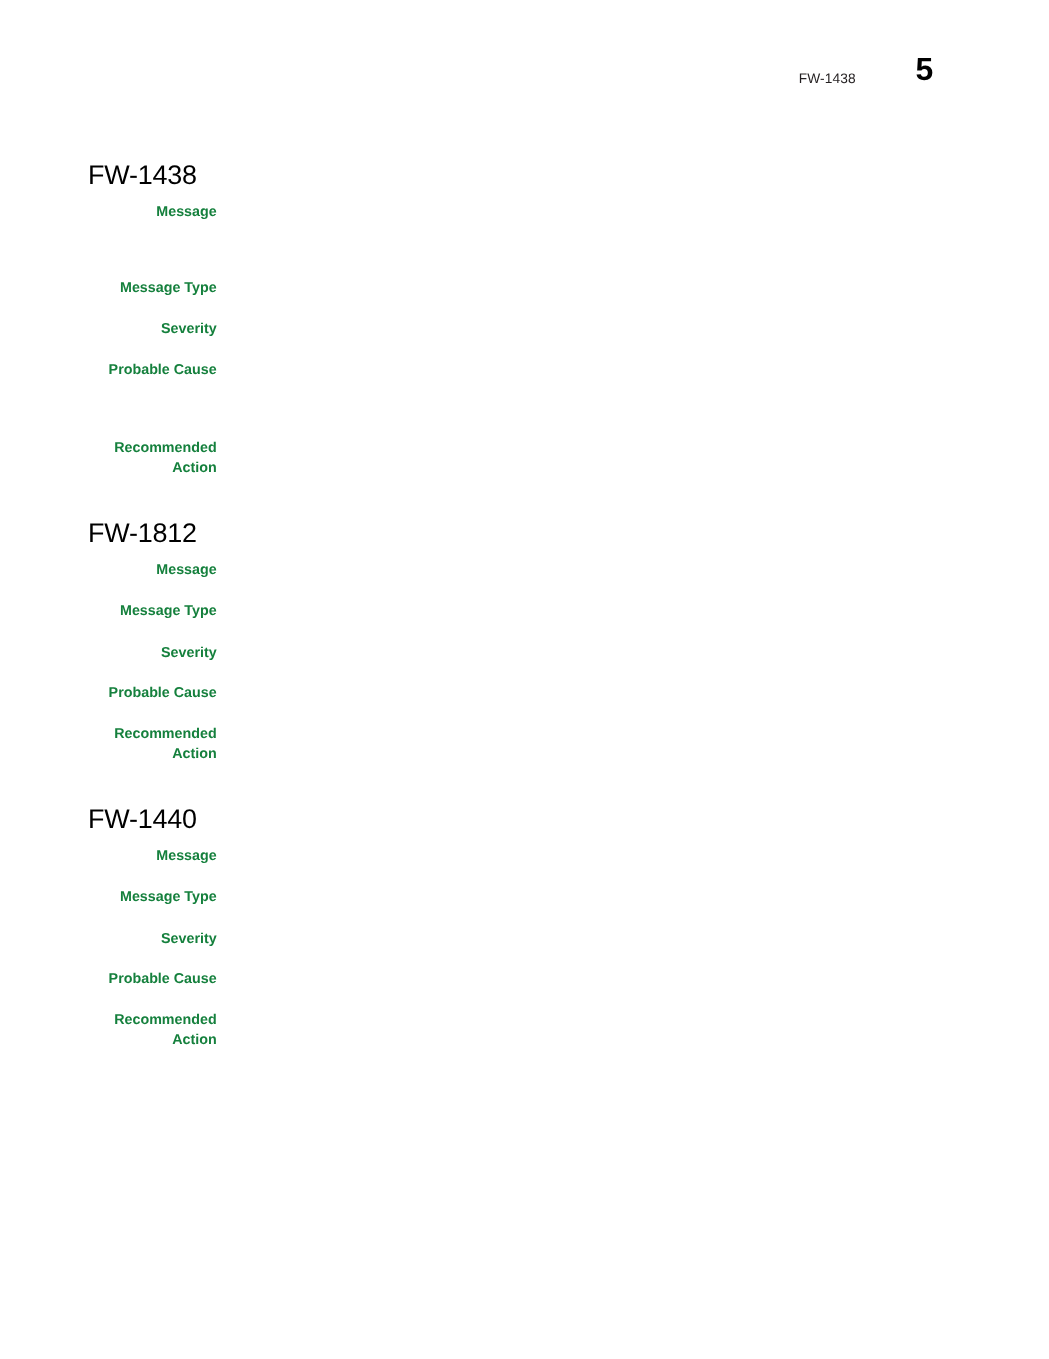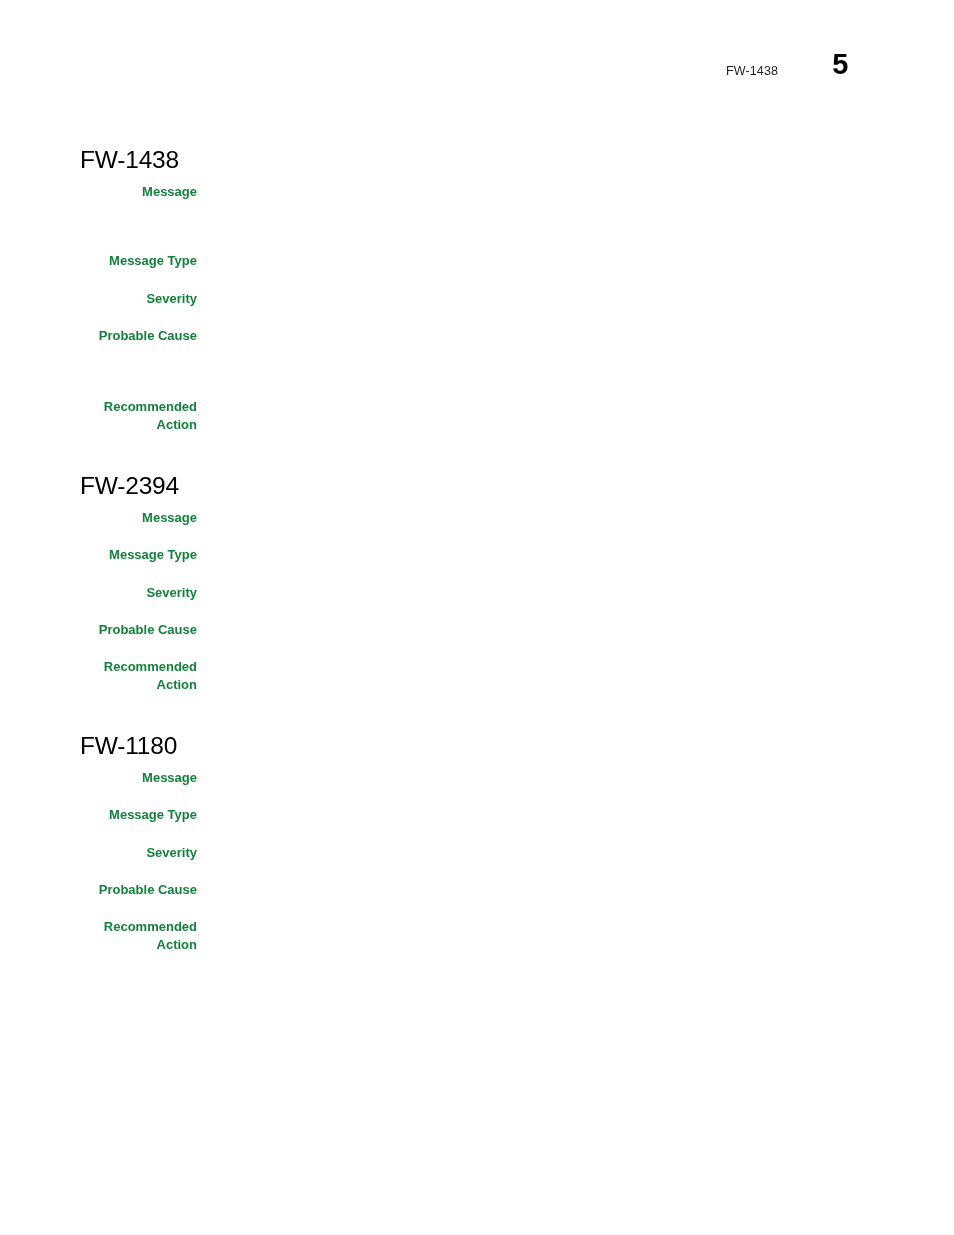--- a/index.html
+++ b/index.html
@@ -148,21 +148,21 @@
       <table class="entry-table">
         <tbody>
           <tr class="entry-row">
             <td class="entry-label">Recommended
 Action</td>
             <td class="entry-value"></td>
           </tr>
         </tbody>
       </table>
     </div>
-    <div class="section-heading" style="position: absolute; left: 80px; top: 473px;">FW-2394</div>
+    <div class="section-heading" style="position: absolute; left: 80px; top: 473px;">FW-1812</div>
     <div style="position: absolute; left: 80px; top: 509px; width: 800px;">
       <table class="entry-table">
         <tbody>
           <tr class="entry-row">
             <td class="entry-label">Message</td>
             <td class="entry-value"></td>
           </tr>
         </tbody>
       </table>
     </div>
@@ -200,21 +200,21 @@
       <table class="entry-table">
         <tbody>
           <tr class="entry-row">
             <td class="entry-label">Recommended
 Action</td>
             <td class="entry-value"></td>
           </tr>
         </tbody>
       </table>
     </div>
-    <div class="section-heading" style="position: absolute; left: 80px; top: 733px;">FW-1180</div>
+    <div class="section-heading" style="position: absolute; left: 80px; top: 733px;">FW-1440</div>
     <div style="position: absolute; left: 80px; top: 769px; width: 800px;">
       <table class="entry-table">
         <tbody>
           <tr class="entry-row">
             <td class="entry-label">Message</td>
             <td class="entry-value"></td>
           </tr>
         </tbody>
       </table>
     </div>

